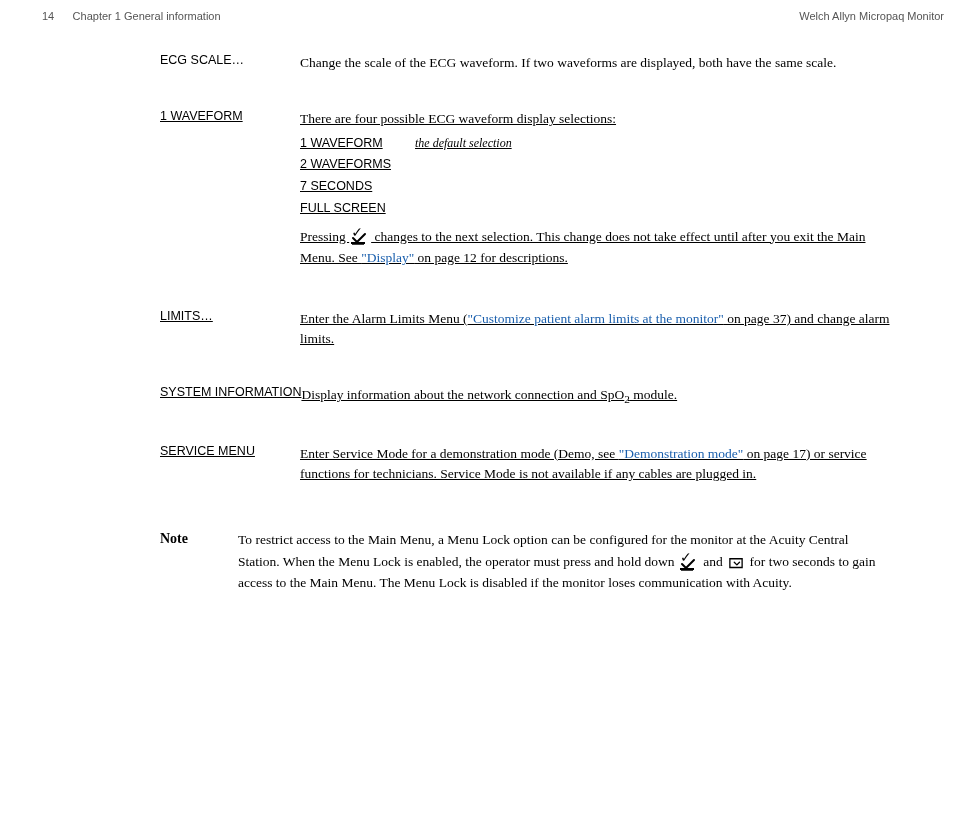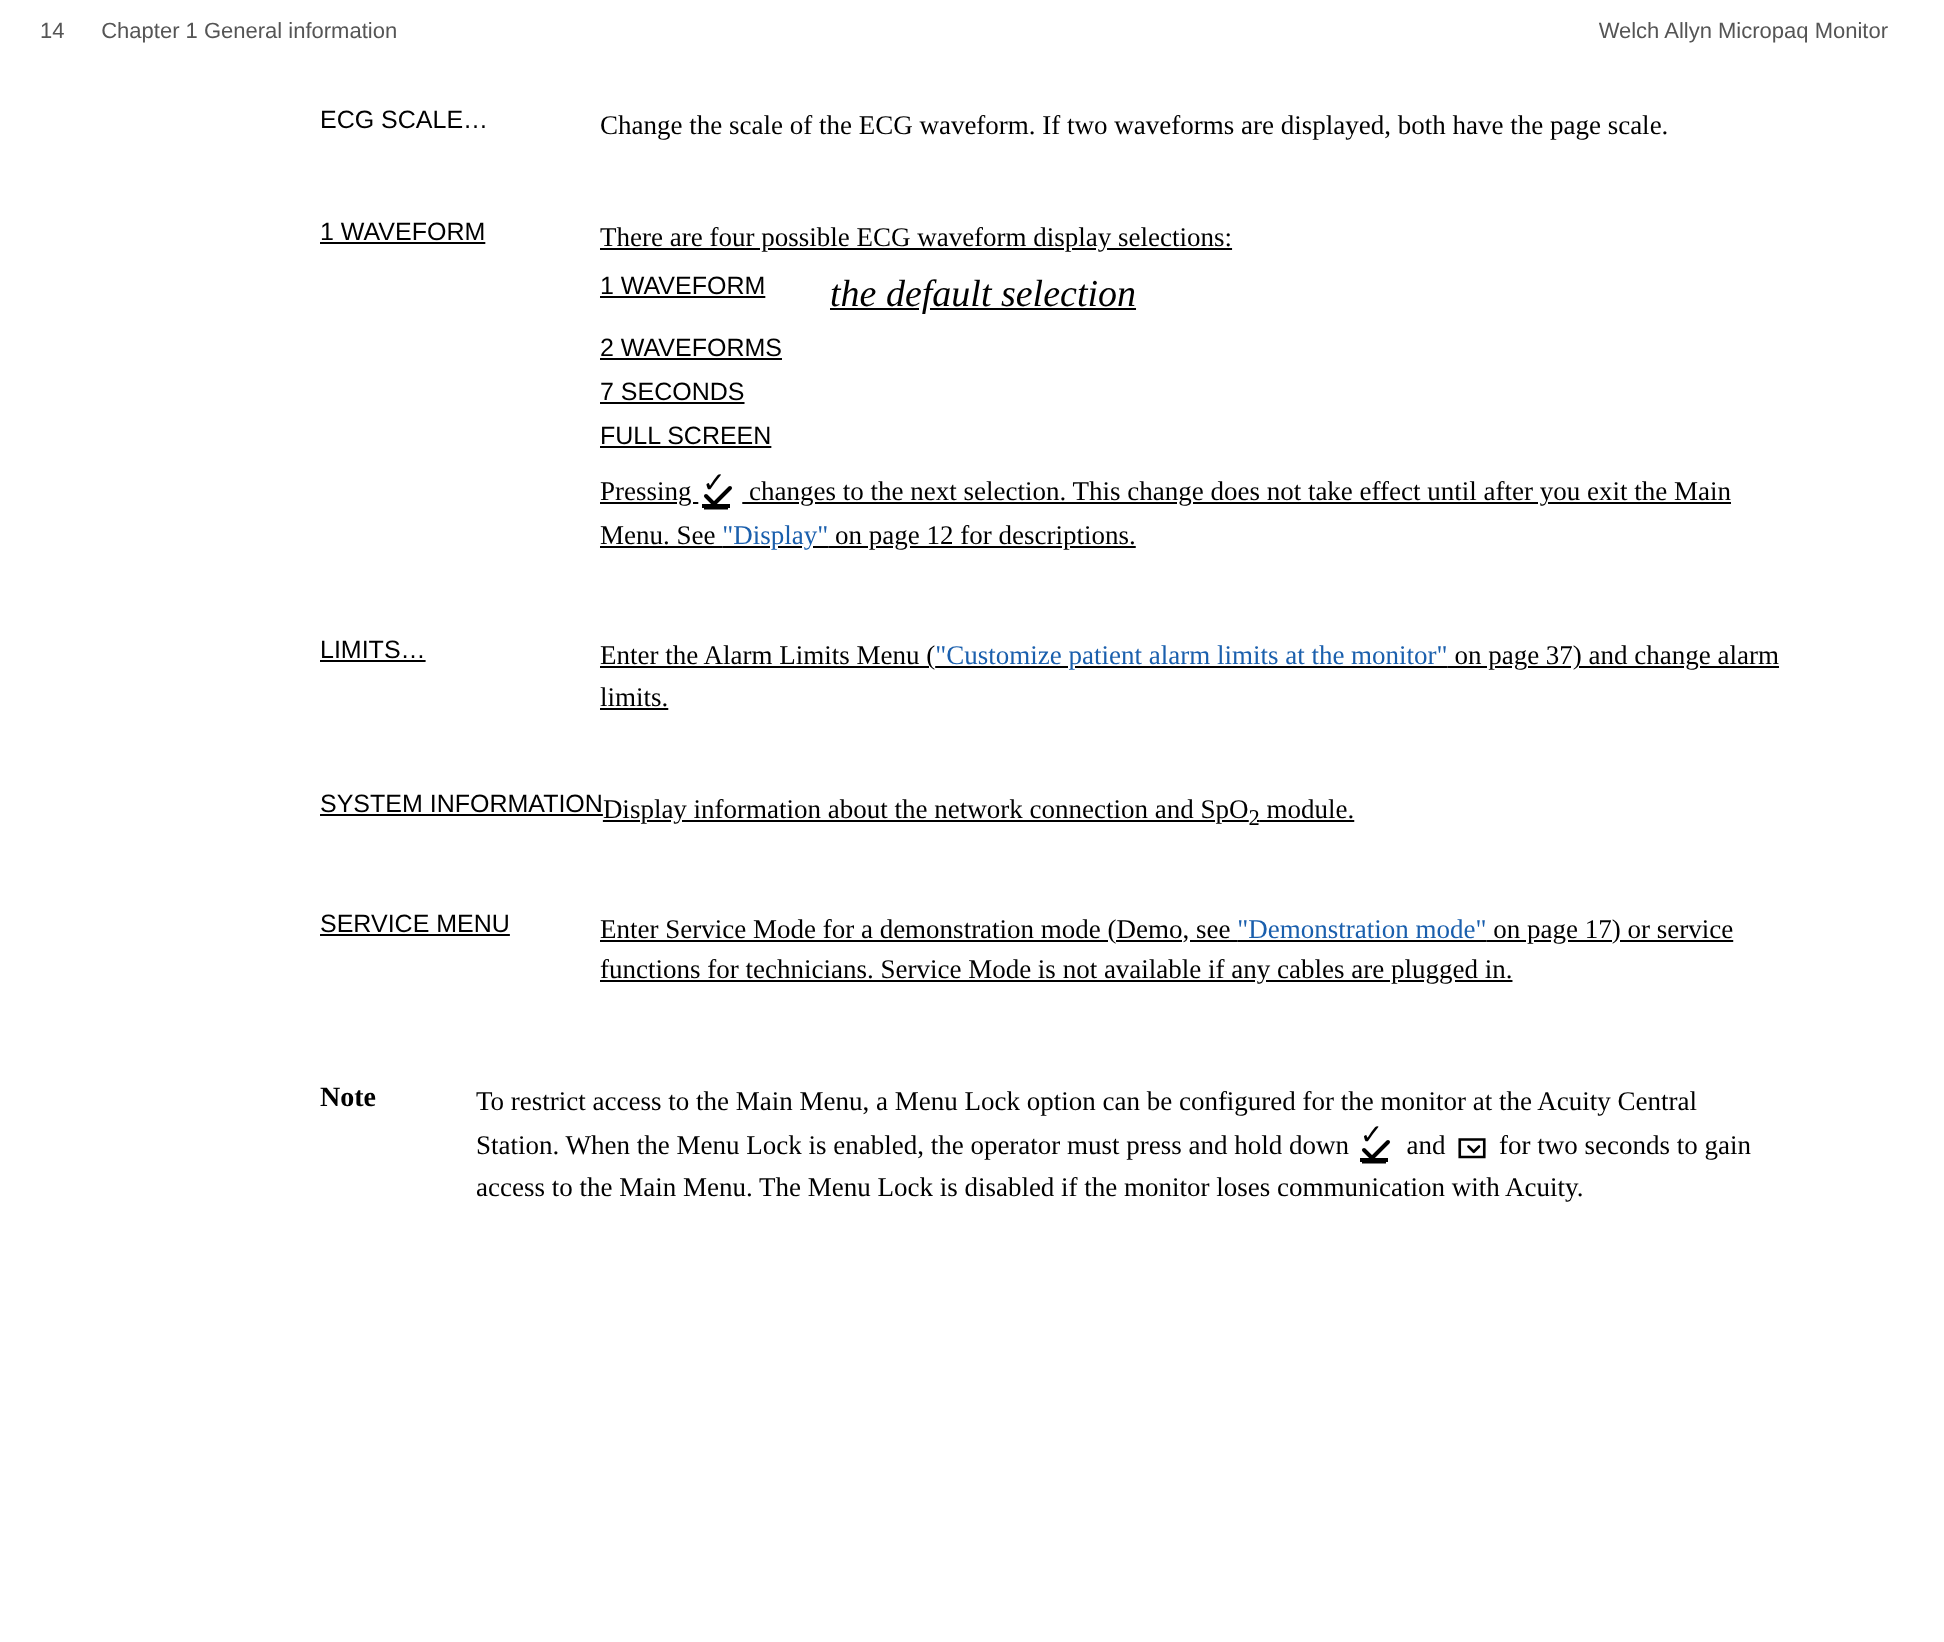--- a/index.html
+++ b/index.html
@@ -10,21 +10,21 @@
       color: #000;
       width: 972px;
       min-height: 821px;
       position: relative;
     }
 
     .page-header {
       display: flex;
       justify-content: space-between;
       align-items: flex-end;
-      padding: 10px 28px 6px 20px;
+      padding: 10px 28px 6px 42px;
       border-bottom: none;
     }
 
     .header-left {
       font-size: 11px;
       color: #555;
       font-family: Arial, sans-serif;
     }
 
     .header-right {
@@ -160,21 +160,21 @@
     }
 
     .sub-item-term {
       font-family: Arial, sans-serif;
       font-size: 12.5px;
       width: 115px;
       flex-shrink: 0;
     }
 
     .sub-item-desc {
-      font-size: 19px;
+      font-size: 12px;
       font-style: italic;
       text-align: center;
     }
   </style>
 </head>
 <body>
 
 <div class="page-header">
   <span class="header-left">
     <span>14</span>
@@ -185,21 +185,21 @@
 </div>
 
 <div class="page-content">
 
   <div class="entry-row">
     <table class="entry-table">
         <tbody>
           <tr>
       <td class="term-col">ECG SCALE…</td>
       <td class="desc-col">
-        Change the scale of the ECG waveform. If two waveforms are displayed, both have the page scale.
+        Change the scale of the ECG waveform. If two waveforms are displayed, both have the same scale.
       </td>
     </tr>
         </tbody>
       </table>
   </div>
 
   <div class="entry-row spaced-top">
     <table class="entry-table">
         <tbody>
           <tr>

